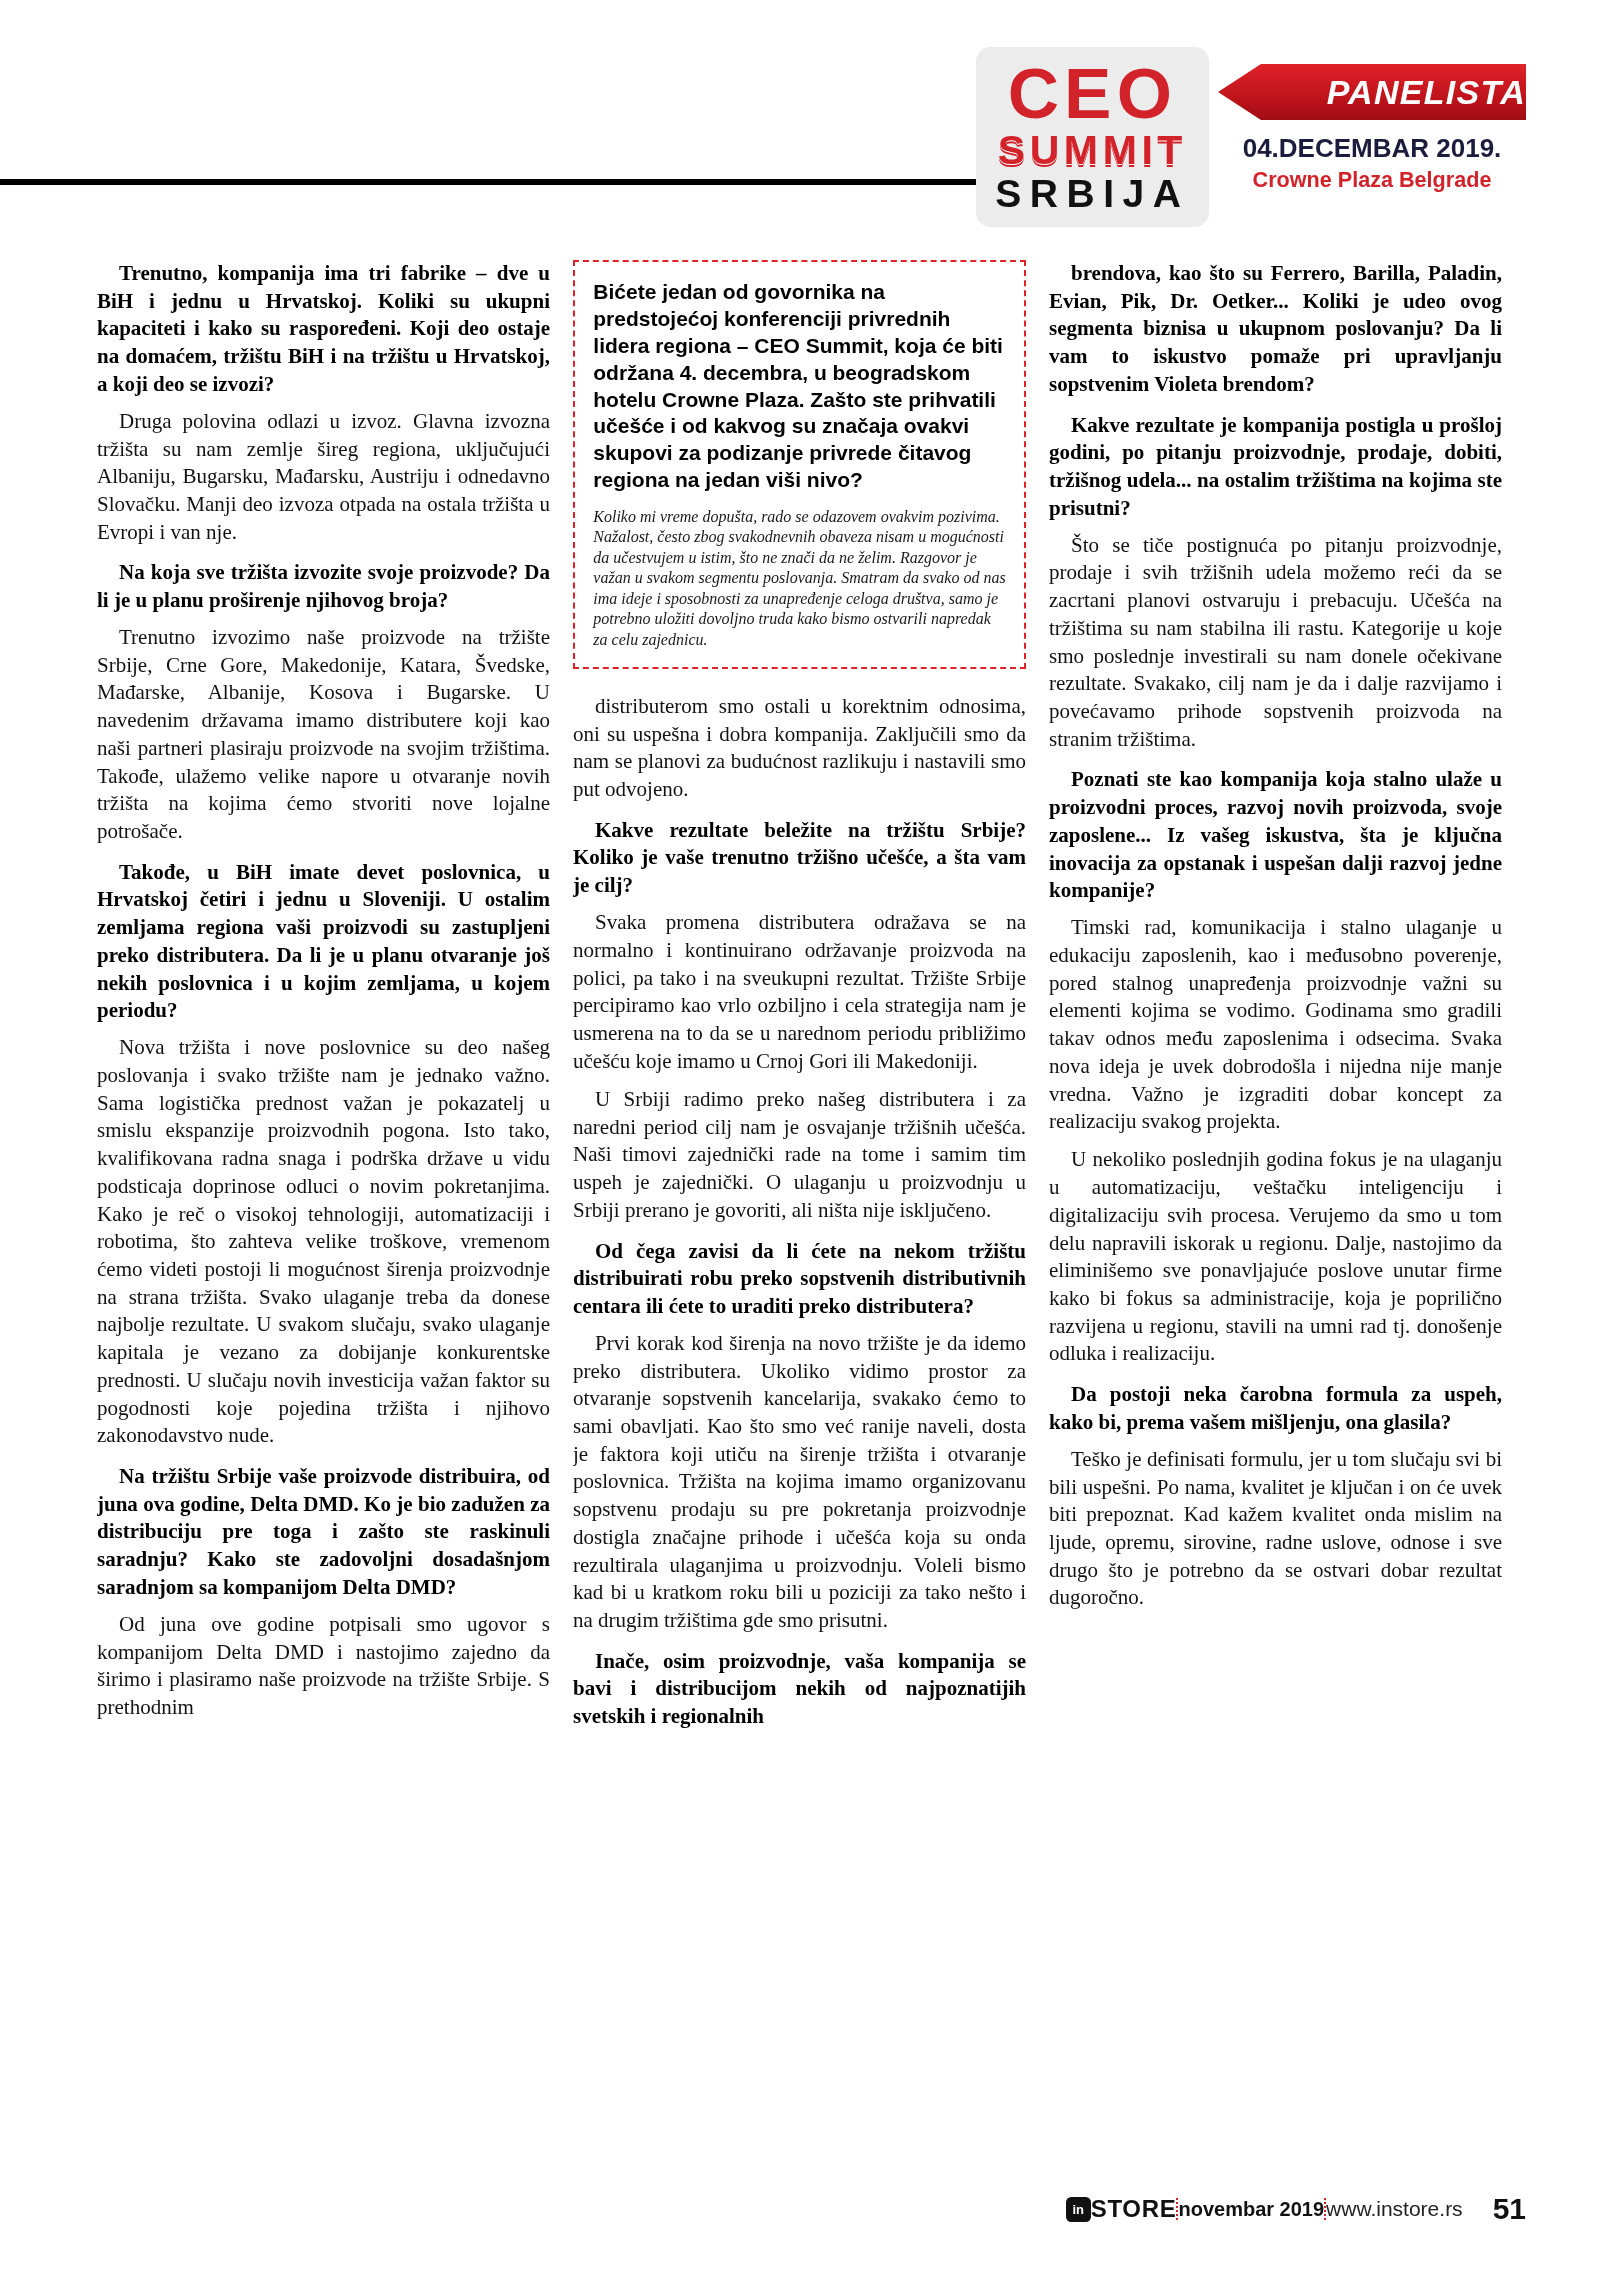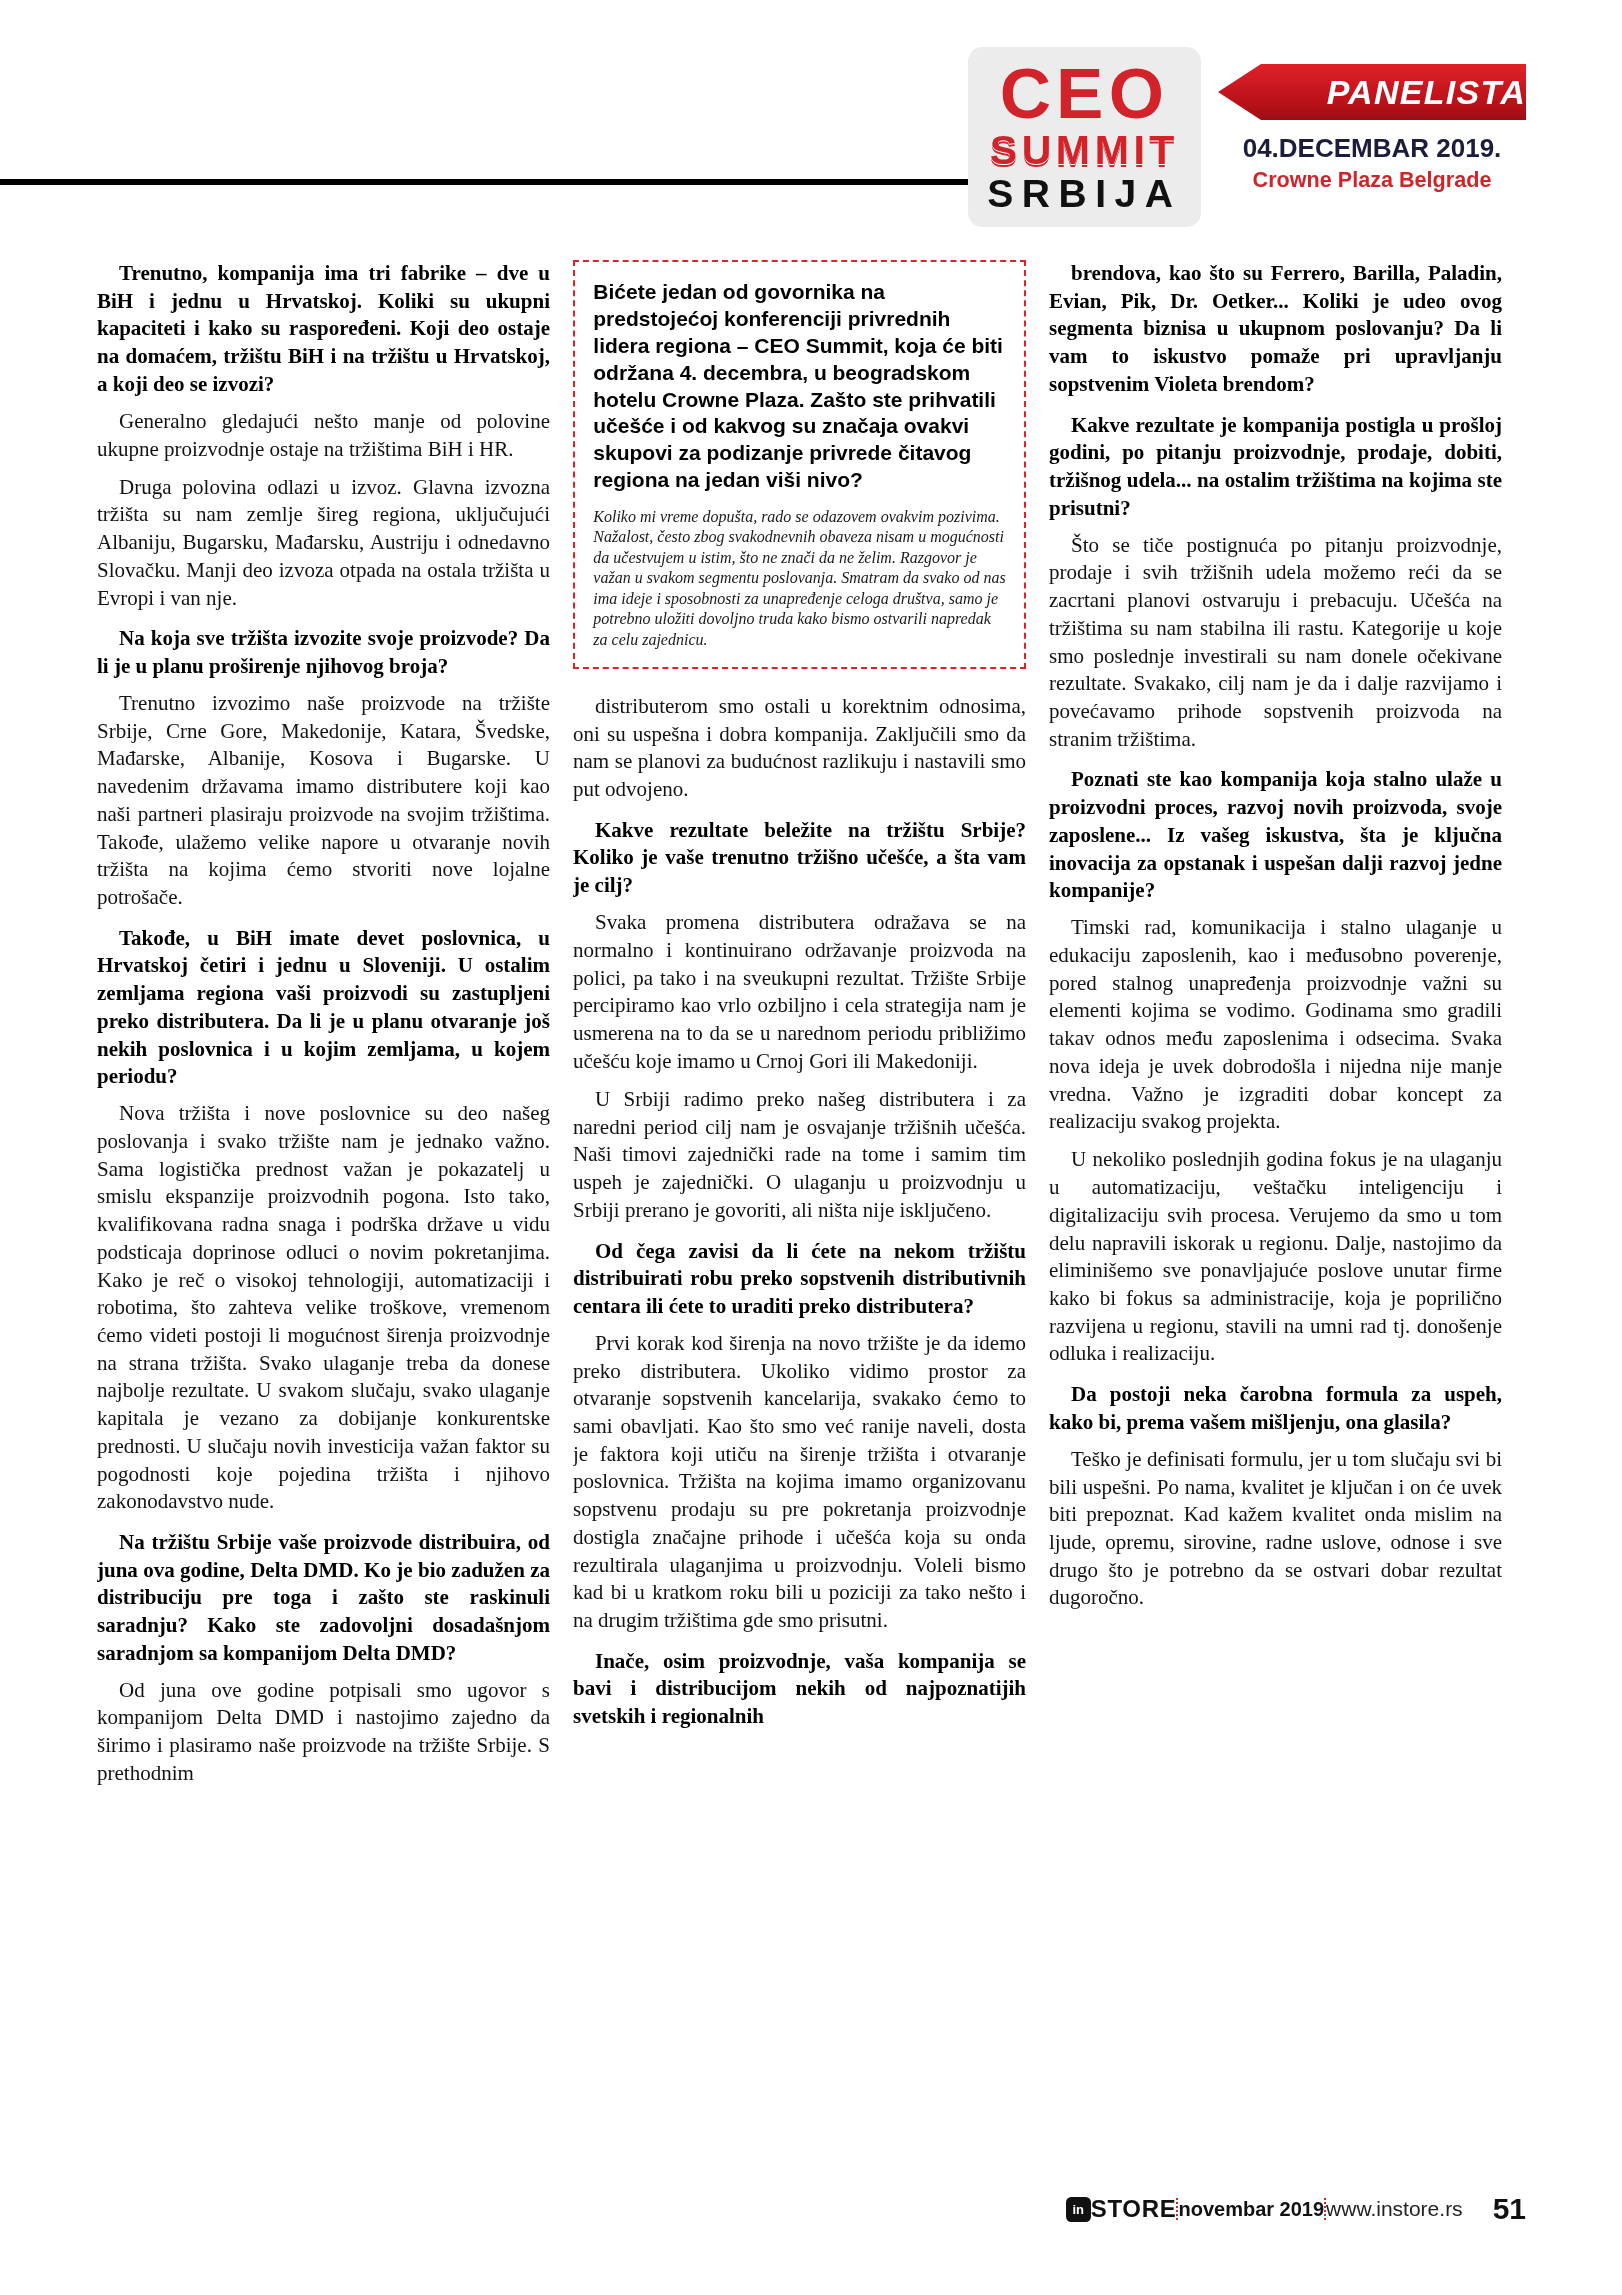--- a/index.html
+++ b/index.html
@@ -5,21 +5,21 @@
   html,body { margin:0; padding:0; background:#ffffff; }
   .page {
     position:relative; width:1623px; height:2295px; background:#ffffff;
     overflow:hidden; font-family:"Liberation Serif", serif; color:#121212;
   }
 
   
   .top-rule { position:absolute; left:0; top:179px; width:1000px; height:5.9px; background:#000; }
 
   
-  header { position:absolute; top:47px; right:97px; display:flex; align-items:flex-start; gap:17px; }
+  header { position:absolute; top:47px; right:97px; display:flex; align-items:flex-start; gap:9px; }
   .logo-card {
     background:#ececec; border-radius:14.4px; padding:10.5px 19.6px 13px; text-align:center;
     font-family:"Liberation Sans", sans-serif; line-height:1.02;
   }
   .logo-ceo   { color:#d2232a; font-weight:800; font-size:71px; letter-spacing:5.2px; }
   .logo-summit{ color:#d2232a; font-weight:800; font-size:41px; letter-spacing:4.6px;
                 text-shadow:0 1.3px 0 #fff, 0 2.6px 0 #d2232a; }
   .logo-srbija{ color:#111;    font-weight:800; font-size:39px; letter-spacing:8.5px; margin-top:2.6px; }
 
   .header-right { display:flex; flex-direction:column; align-items:center; padding-top:17px; }
@@ -94,21 +94,20 @@
         <span>PANELISTA</span>
       </div>
       <div class="event-date">04.DECEMBAR 2019.</div>
       <div class="event-venue">Crowne Plaza Belgrade</div>
     </div>
   </header>
 
   <main class="columns">
     <section class="col">
         <p class="question">Trenutno, kompanija ima tri fabrike – dve u BiH i jednu u Hrvatskoj. Koliki su ukupni kapaciteti i kako su raspoređeni. Koji deo ostaje na domaćem, tržištu BiH i na tržištu u Hrvatskoj, a koji deo se izvozi?</p>
-        <p class="answer">Generalno gledajući nešto manje od polovine ukupne proizvodnje ostaje na tržištima BiH i HR.</p>
         <p class="answer">Druga polovina odlazi u izvoz. Glavna izvozna tržišta su nam zemlje šireg regiona, uključujući Albaniju, Bugarsku, Mađarsku, Austriju i odnedavno Slovačku. Manji deo izvoza otpada na ostala tržišta u Evropi i van nje.</p>
         <p class="question">Na koja sve tržišta izvozite svoje proizvode? Da li je u planu proširenje njihovog broja?</p>
         <p class="answer">Trenutno izvozimo naše proizvode na tržište Srbije, Crne Gore, Makedonije, Katara, Švedske, Mađarske, Albanije, Kosova i Bugarske. U navedenim državama imamo distributere koji kao naši partneri plasiraju proizvode na svojim tržištima. Takođe, ulažemo velike napore u otvaranje novih tržišta na kojima ćemo stvoriti nove lojalne potrošače.</p>
         <p class="question">Takođe, u BiH imate devet poslovnica, u Hrvatskoj četiri i jednu u Sloveniji. U ostalim zemljama regiona vaši proizvodi su zastupljeni preko distributera. Da li je u planu otvaranje još nekih poslovnica i u kojim zemljama, u kojem periodu?</p>
         <p class="answer">Nova tržišta i nove poslovnice su deo našeg poslovanja i svako tržište nam je jednako važno. Sama logistička prednost važan je pokazatelj u smislu ekspanzije proizvodnih pogona. Isto tako, kvalifikovana radna snaga i podrška države u vidu podsticaja doprinose odluci o novim pokretanjima. Kako je reč o visokoj tehnologiji, automatizaciji i robotima, što zahteva velike troškove, vremenom ćemo videti postoji li mogućnost širenja proizvodnje na strana tržišta. Svako ulaganje treba da donese najbolje rezultate. U svakom slučaju, svako ulaganje kapitala je vezano za dobijanje konkurentske prednosti. U slučaju novih investicija važan faktor su pogodnosti koje pojedina tržišta i njihovo zakonodavstvo nude.</p>
         <p class="question">Na tržištu Srbije vaše proizvode distribuira, od juna ova godine, Delta DMD. Ko je bio zadužen za distribuciju pre toga i zašto ste raskinuli saradnju? Kako ste zadovoljni dosadašnjom saradnjom sa kompanijom Delta DMD?</p>
         <p class="answer">Od juna ove godine potpisali smo ugovor s kompanijom Delta DMD i nastojimo zajedno da širimo i plasiramo naše proizvode na tržište Srbije. S prethodnim</p>
       </section>
     <section class="col">
       <div class="promo-box">

